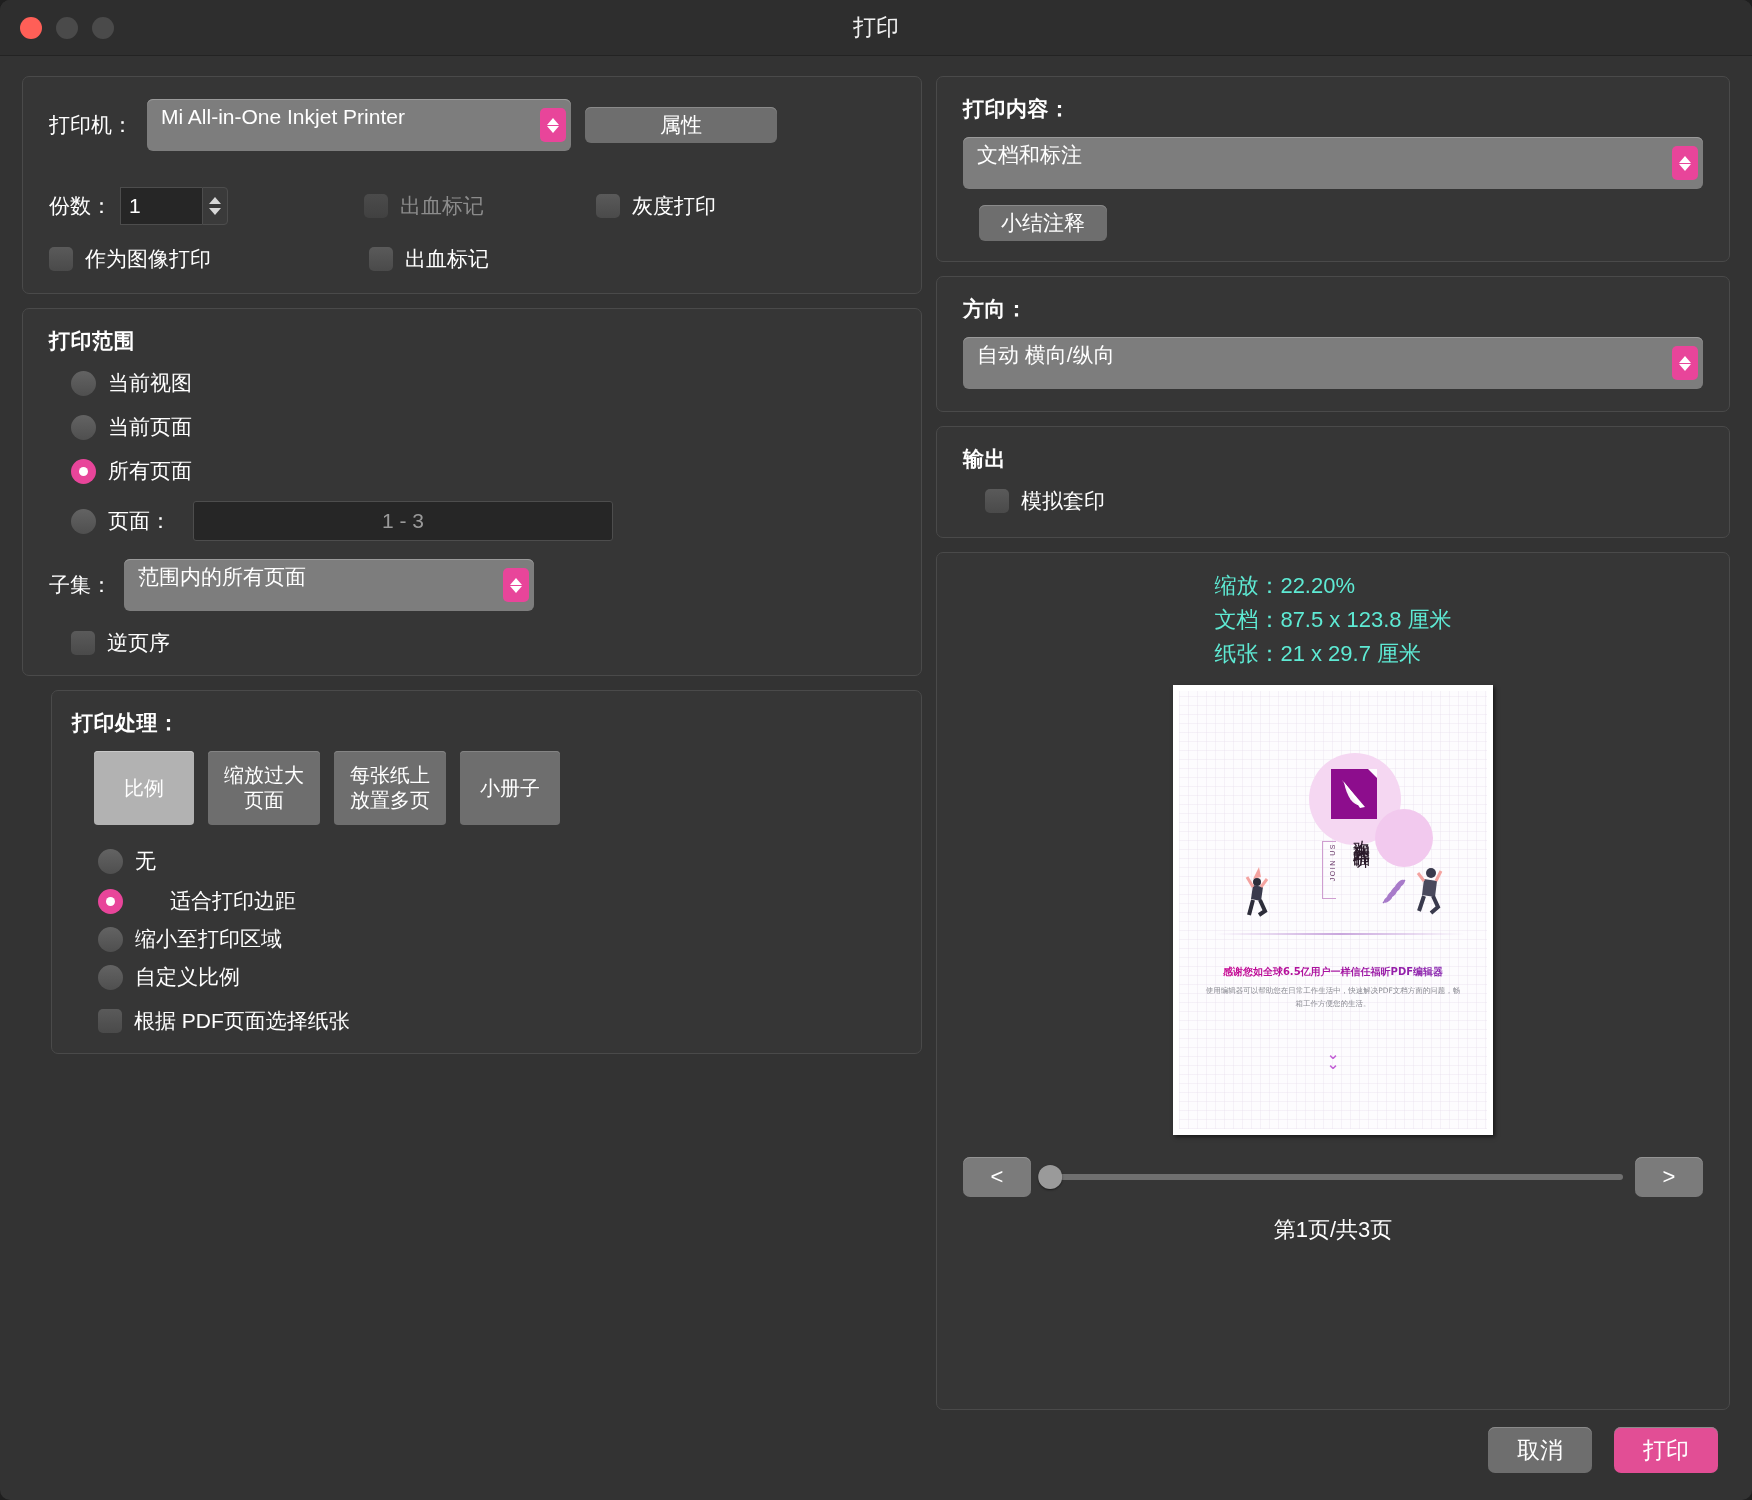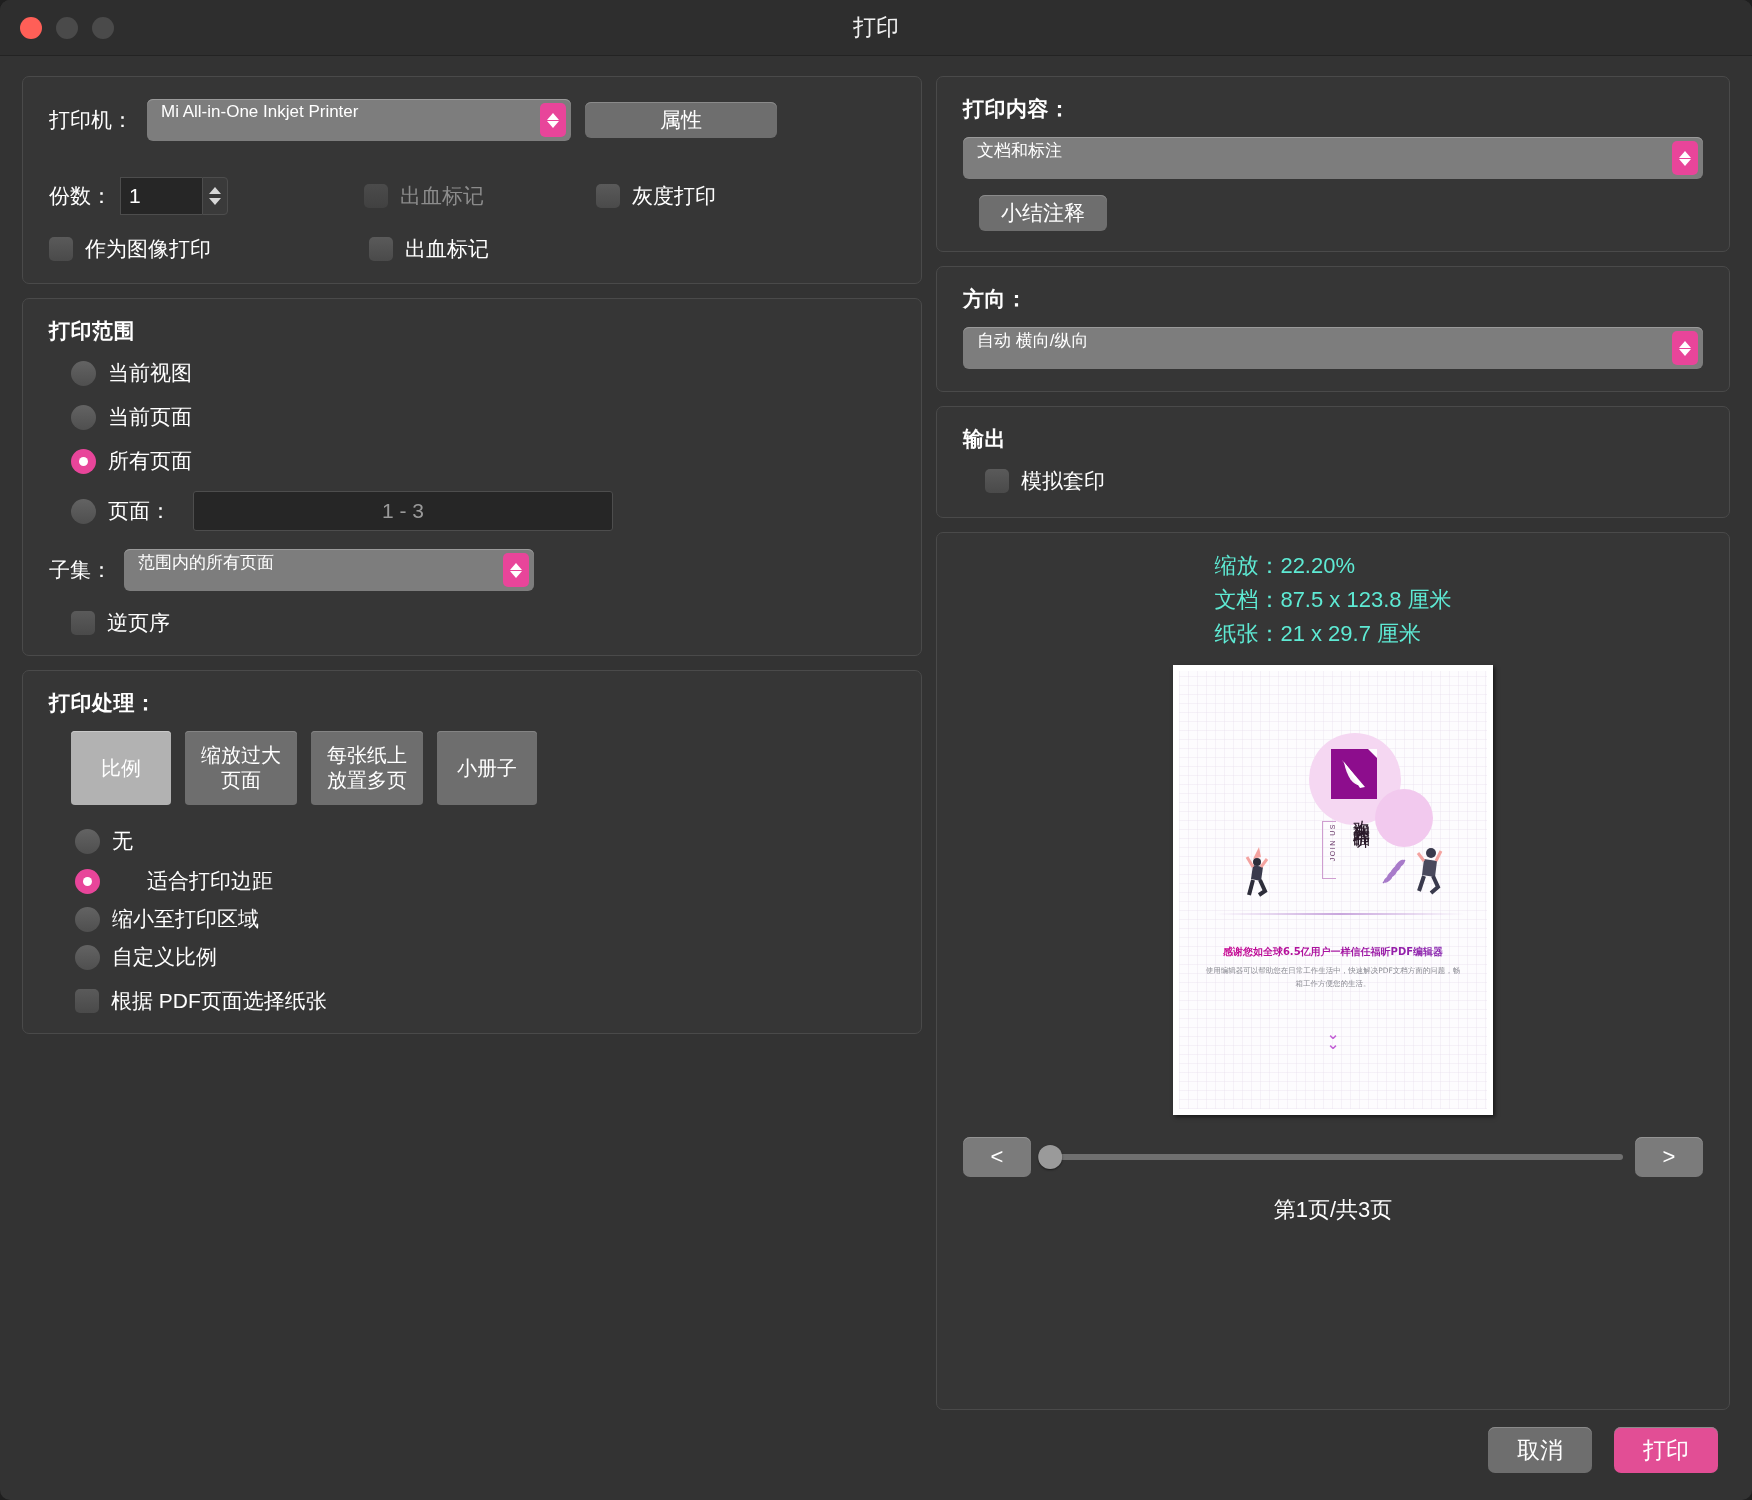--- a/index.html
+++ b/index.html
@@ -52,24 +52,24 @@
   .row { display: flex; align-items: center; }
 
   
   .label { font-size: 21px; color: #ffffff; }
   .label.dim { color: #8c8c8c; }
 
   .select {
     position: relative;
     background: #7d7d7d;
     border-radius: 6px;
-    height: 42px;
+    height: 52px;
     display: flex; align-items: center;
     padding: 0 48px 16px 14px;
-    font-size: 17px; color: #ffffff;
+    font-size: 21px; color: #ffffff;
     box-shadow: inset 0 1px 0 #9a9a9a;
   }
   .select .stepper {
     position: absolute; right: 5px; top: 50%; transform: translateY(-50%);
     width: 26px; height: 34px; border-radius: 5px;
     background: #e8459a;
     display: flex; flex-direction: column;
     align-items: center; justify-content: center; gap: 1px;
   }
   .caret { width: 0; height: 0; border-left: 6px solid transparent; border-right: 6px solid transparent; }
@@ -335,21 +335,21 @@
             </span>
           </div>
         </div>
 
         <div class="opt" style="margin:18px 0 0 22px;">
           <span class="checkbox"></span>
           <span class="label">逆页序</span>
         </div>
       </div>
 
-      <div class="group" style="padding:18px 26px 18px 26px;">
+      <div class="group" style="padding:18px 26px 18px 20px;margin-left:29px;">
         <div class="group-title">打印处理：</div>
 
         <div class="row" style="gap:14px; margin:8px 0 0 22px;">
           <div class="segbtn active" style="height:74px;display:flex;align-items:center;justify-content:center;min-width:100px;">比例</div>
           <div class="segbtn" style="height:74px;">
             <div>缩放过大</div>
             <div>页面</div>
           </div>
           <div class="segbtn" style="height:74px;">
             <div>每张纸上</div>

